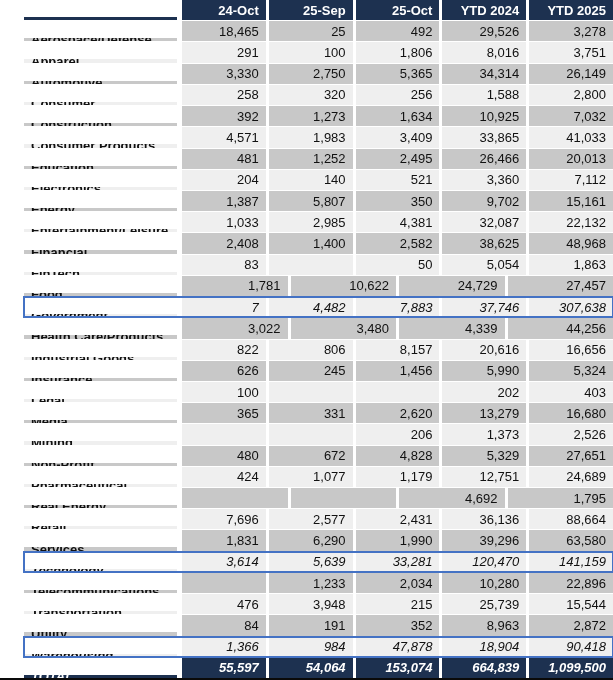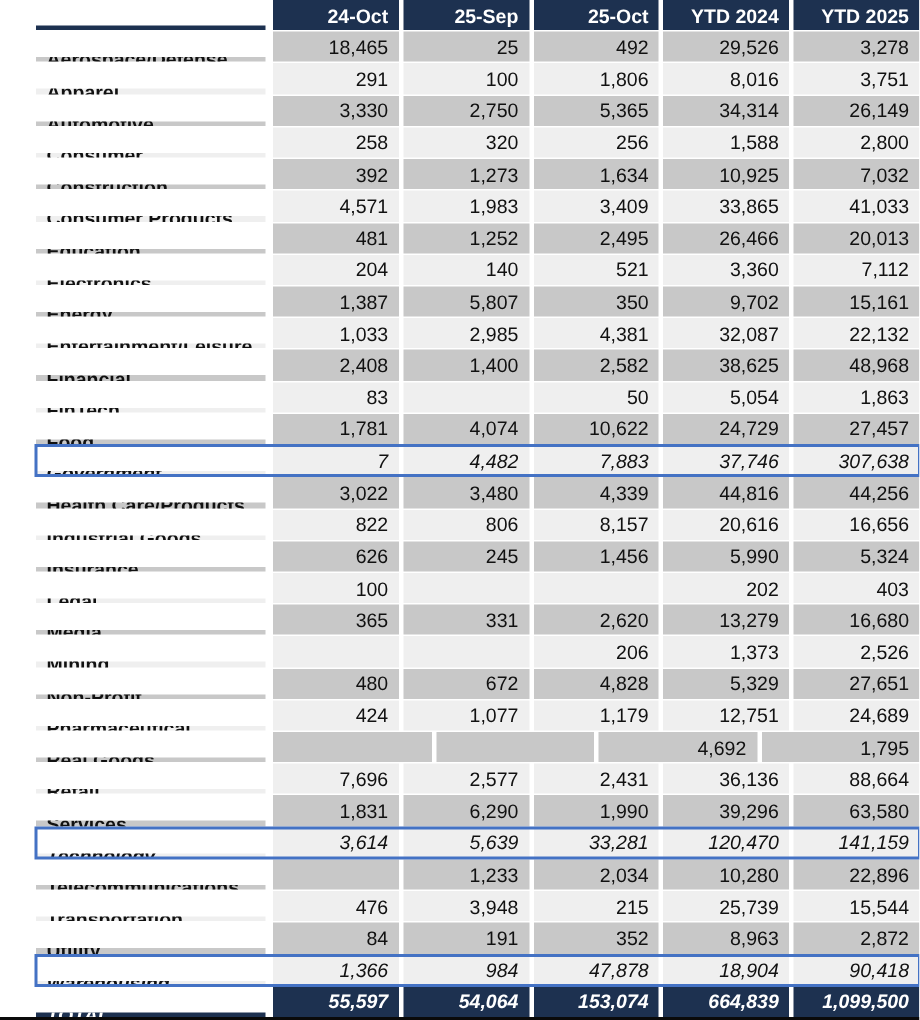--- a/index.html
+++ b/index.html
@@ -170,39 +170,37 @@
       <div class="cell label">FinTech</div>
       <div class="cell num">83</div>
       <div class="cell num"></div>
       <div class="cell num">50</div>
       <div class="cell num">5,054</div>
       <div class="cell num">1,863</div>
     </div>
     <div class="row dark">
       <div class="cell label">Food</div>
       <div class="cell num">1,781</div>
-      <div class="cell num">4,074</div>
       <div class="cell num">10,622</div>
       <div class="cell num">24,729</div>
       <div class="cell num">27,457</div>
     </div>
     <div class="row light hl">
       <div class="cell label">Government</div>
       <div class="cell num">7</div>
       <div class="cell num">4,482</div>
       <div class="cell num">7,883</div>
       <div class="cell num">37,746</div>
       <div class="cell num">307,638</div>
     </div>
     <div class="row dark">
       <div class="cell label">Health Care/Products</div>
       <div class="cell num">3,022</div>
       <div class="cell num">3,480</div>
       <div class="cell num">4,339</div>
-      <div class="cell num">44,816</div>
       <div class="cell num">44,256</div>
     </div>
     <div class="row light">
       <div class="cell label">Industrial Goods</div>
       <div class="cell num">822</div>
       <div class="cell num">806</div>
       <div class="cell num">8,157</div>
       <div class="cell num">20,616</div>
       <div class="cell num">16,656</div>
     </div>
@@ -248,21 +246,21 @@
     </div>
     <div class="row light">
       <div class="cell label">Pharmaceutical</div>
       <div class="cell num">424</div>
       <div class="cell num">1,077</div>
       <div class="cell num">1,179</div>
       <div class="cell num">12,751</div>
       <div class="cell num">24,689</div>
     </div>
     <div class="row dark">
-      <div class="cell label">Real Goods</div>
+      <div class="cell label">Real Energy</div>
       <div class="cell num"></div>
       <div class="cell num"></div>
       <div class="cell num">4,692</div>
       <div class="cell num">1,795</div>
     </div>
     <div class="row light">
       <div class="cell label">Retail</div>
       <div class="cell num">7,696</div>
       <div class="cell num">2,577</div>
       <div class="cell num">2,431</div>

